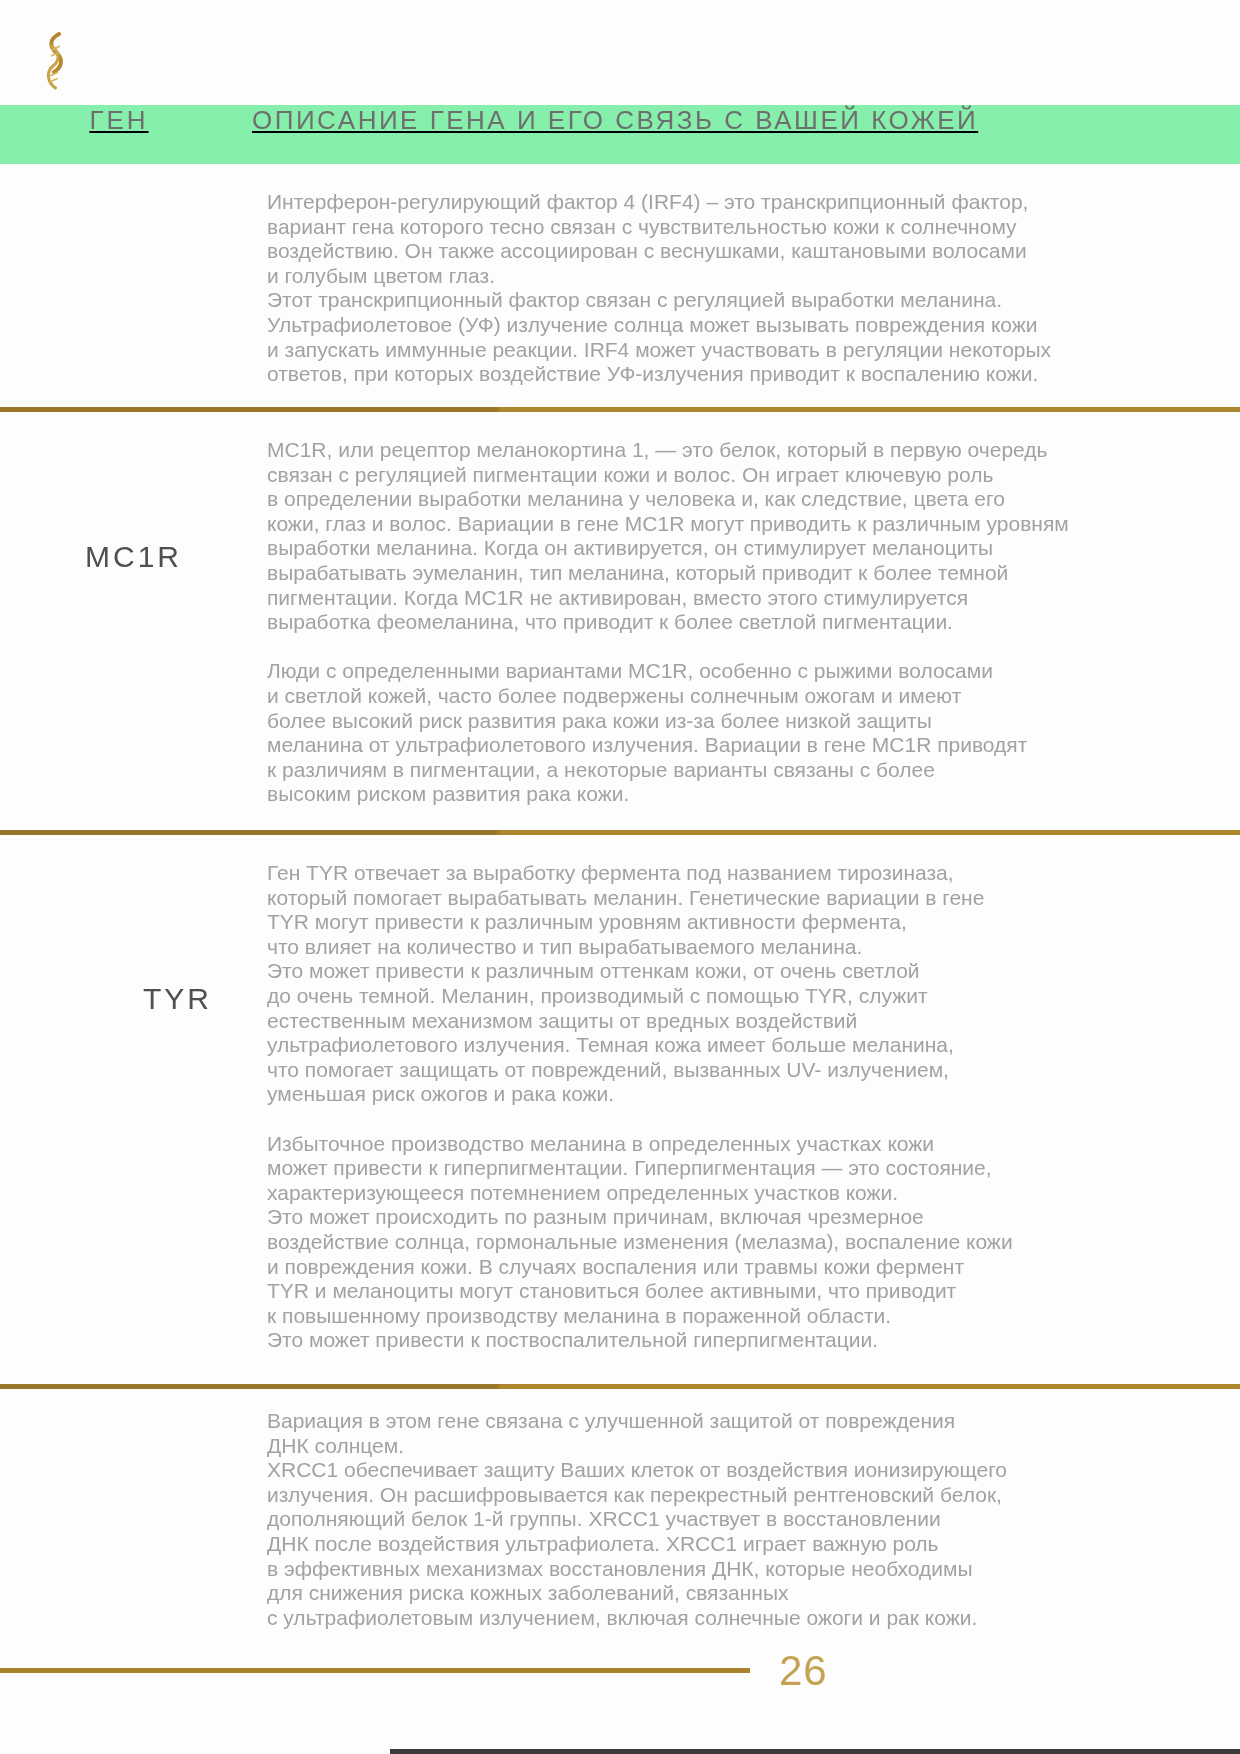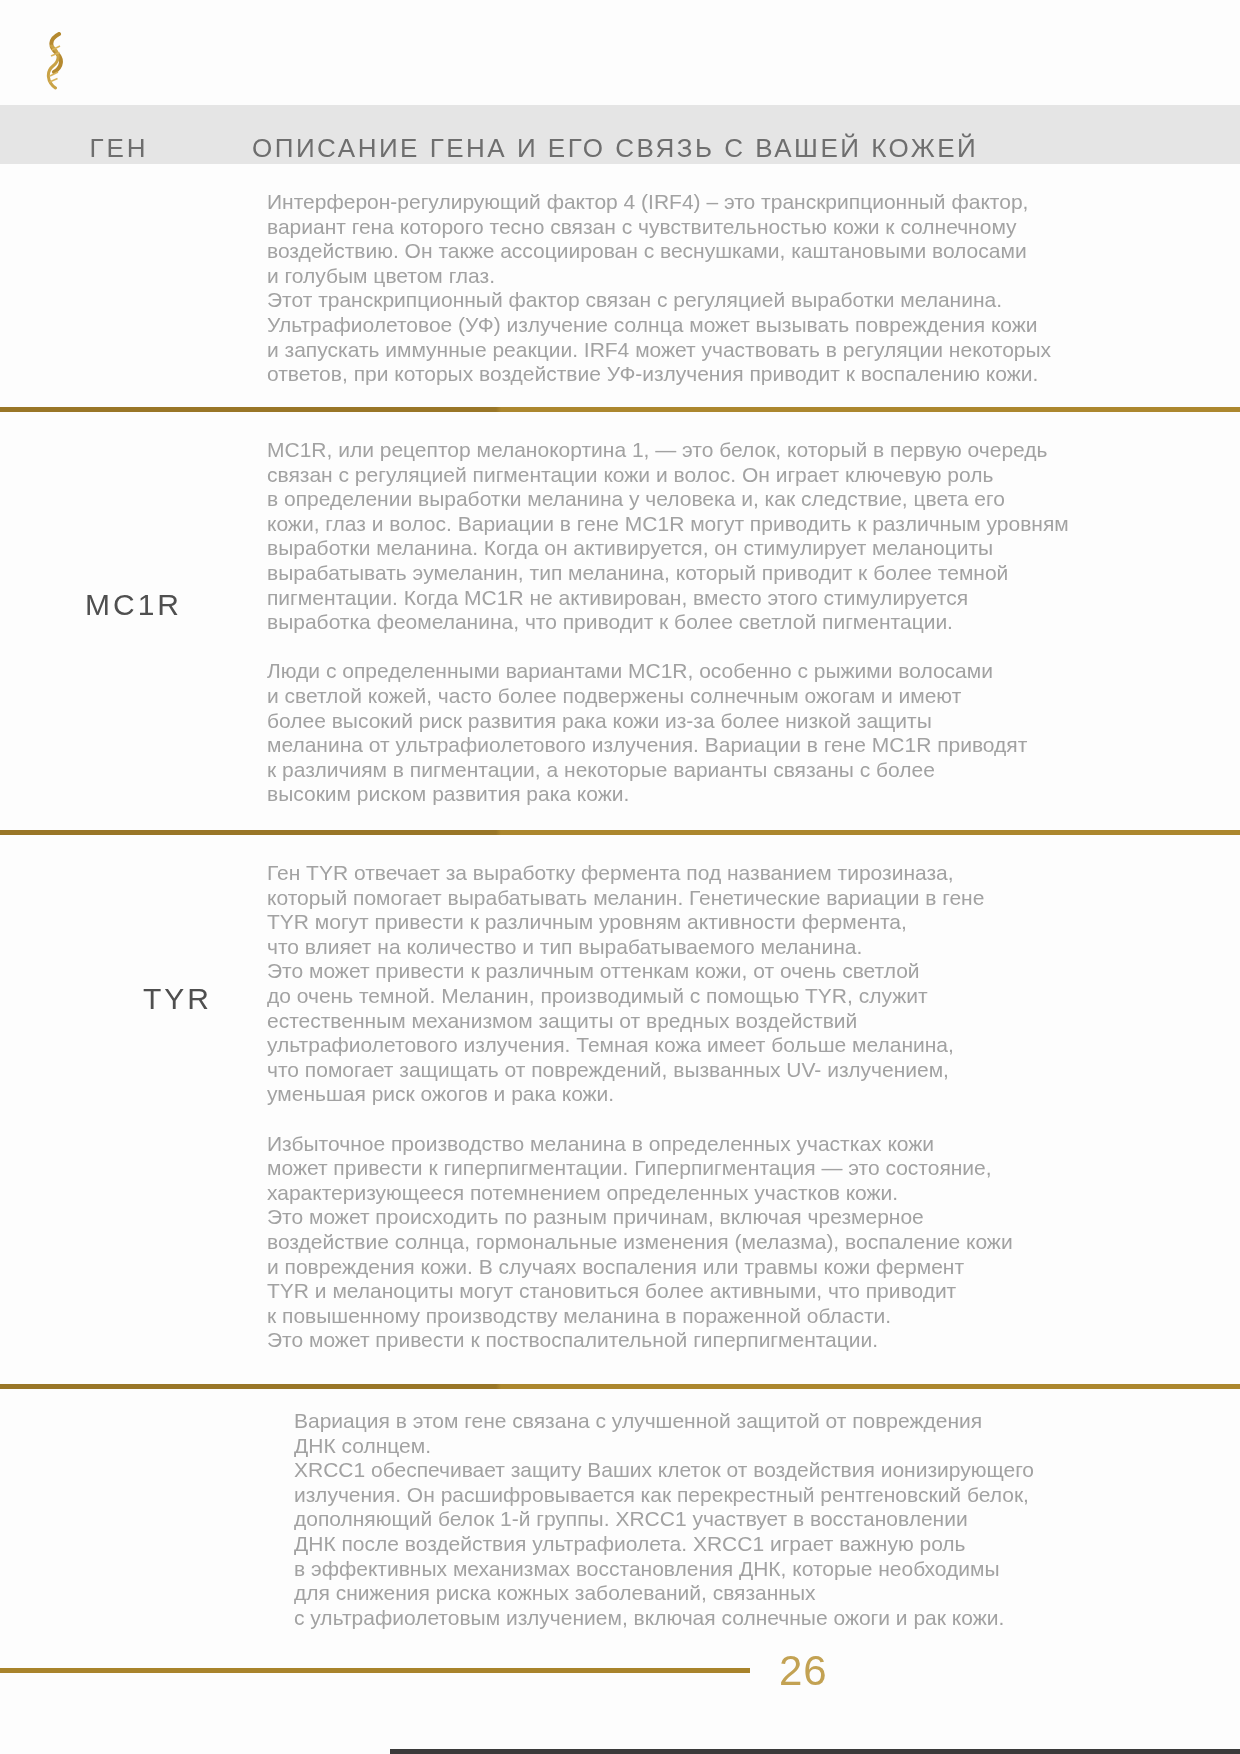--- a/index.html
+++ b/index.html
@@ -3,21 +3,21 @@
 <meta charset="utf-8">
 <style>
   html,body{margin:0;padding:0;}
   body{
     width:1240px;height:1754px;position:relative;background:#fdfdfd;
     font-family:"Liberation Sans", sans-serif;overflow:hidden;
   }
   .logo{position:absolute;left:42px;top:32px;width:26px;height:58px;}
   .header-band{
     position:absolute;left:0;top:105px;width:1240px;height:59px;
-    background:#e5e5e5;display:flex;align-items:flex-end;
+    background:#86efac;display:flex;align-items:flex-start;text-decoration:underline;
   }
   .gene-col-header{
     width:238px;text-align:center;font-size:26px;letter-spacing:3px;
     color:#6e6e6e;font-weight:300;
   }
   .desc-col-header{
     font-size:26px;letter-spacing:2.5px;color:#6e6e6e;font-weight:300;padding-left:14px;
   }
   .row{position:absolute;left:0;width:1240px;}
   .row-irf4 {top:164px;height:243px;}
@@ -27,29 +27,29 @@
   .sep{
     position:absolute;left:0;width:1240px;height:5px;
     background:linear-gradient(90deg,#997627 0%,#997627 40%,#ac872e 40.4%,#ac872e 100%);
   }
   .sep-1{top:407px;} .sep-2{top:830px;} .sep-3{top:1384px;}
   .gene-label{
     position:absolute;left:0;width:267px;text-align:center;
     font-size:30px;letter-spacing:3px;color:#4f4f4f;font-weight:300;
   }
   .row-irf4  .gene-label{top:108px;}
-  .row-mc1r  .gene-label{top:128px;margin-top:48px;}
+  .row-mc1r  .gene-label{top:128px;}
   .row-tyr   .gene-label{top:147px;padding-left:44px;}
   .row-xrcc1 .gene-label{top:59px;}
   .desc{
     position:absolute;left:267px;top:26px;width:810px;
     font-size:21px;line-height:24.6px;color:#a2a2a2;font-weight:300;
     white-space:pre-line;
   }
-  .row-xrcc1 .desc{top:20px;margin-left:27px;}
+  .row-xrcc1 .desc{top:20px;}
   .footer-rule{
     position:absolute;left:0;top:1668px;width:750px;height:5px;background:#a8832b;
   }
   .page-number{
     position:absolute;left:779px;top:1650px;font-size:42px;line-height:1;
     color:#c3a253;font-weight:300;letter-spacing:1px;
   }
   .bottom-edge{
     position:absolute;left:390px;top:1749px;width:850px;height:5px;background:#3a3a3a;
   }

